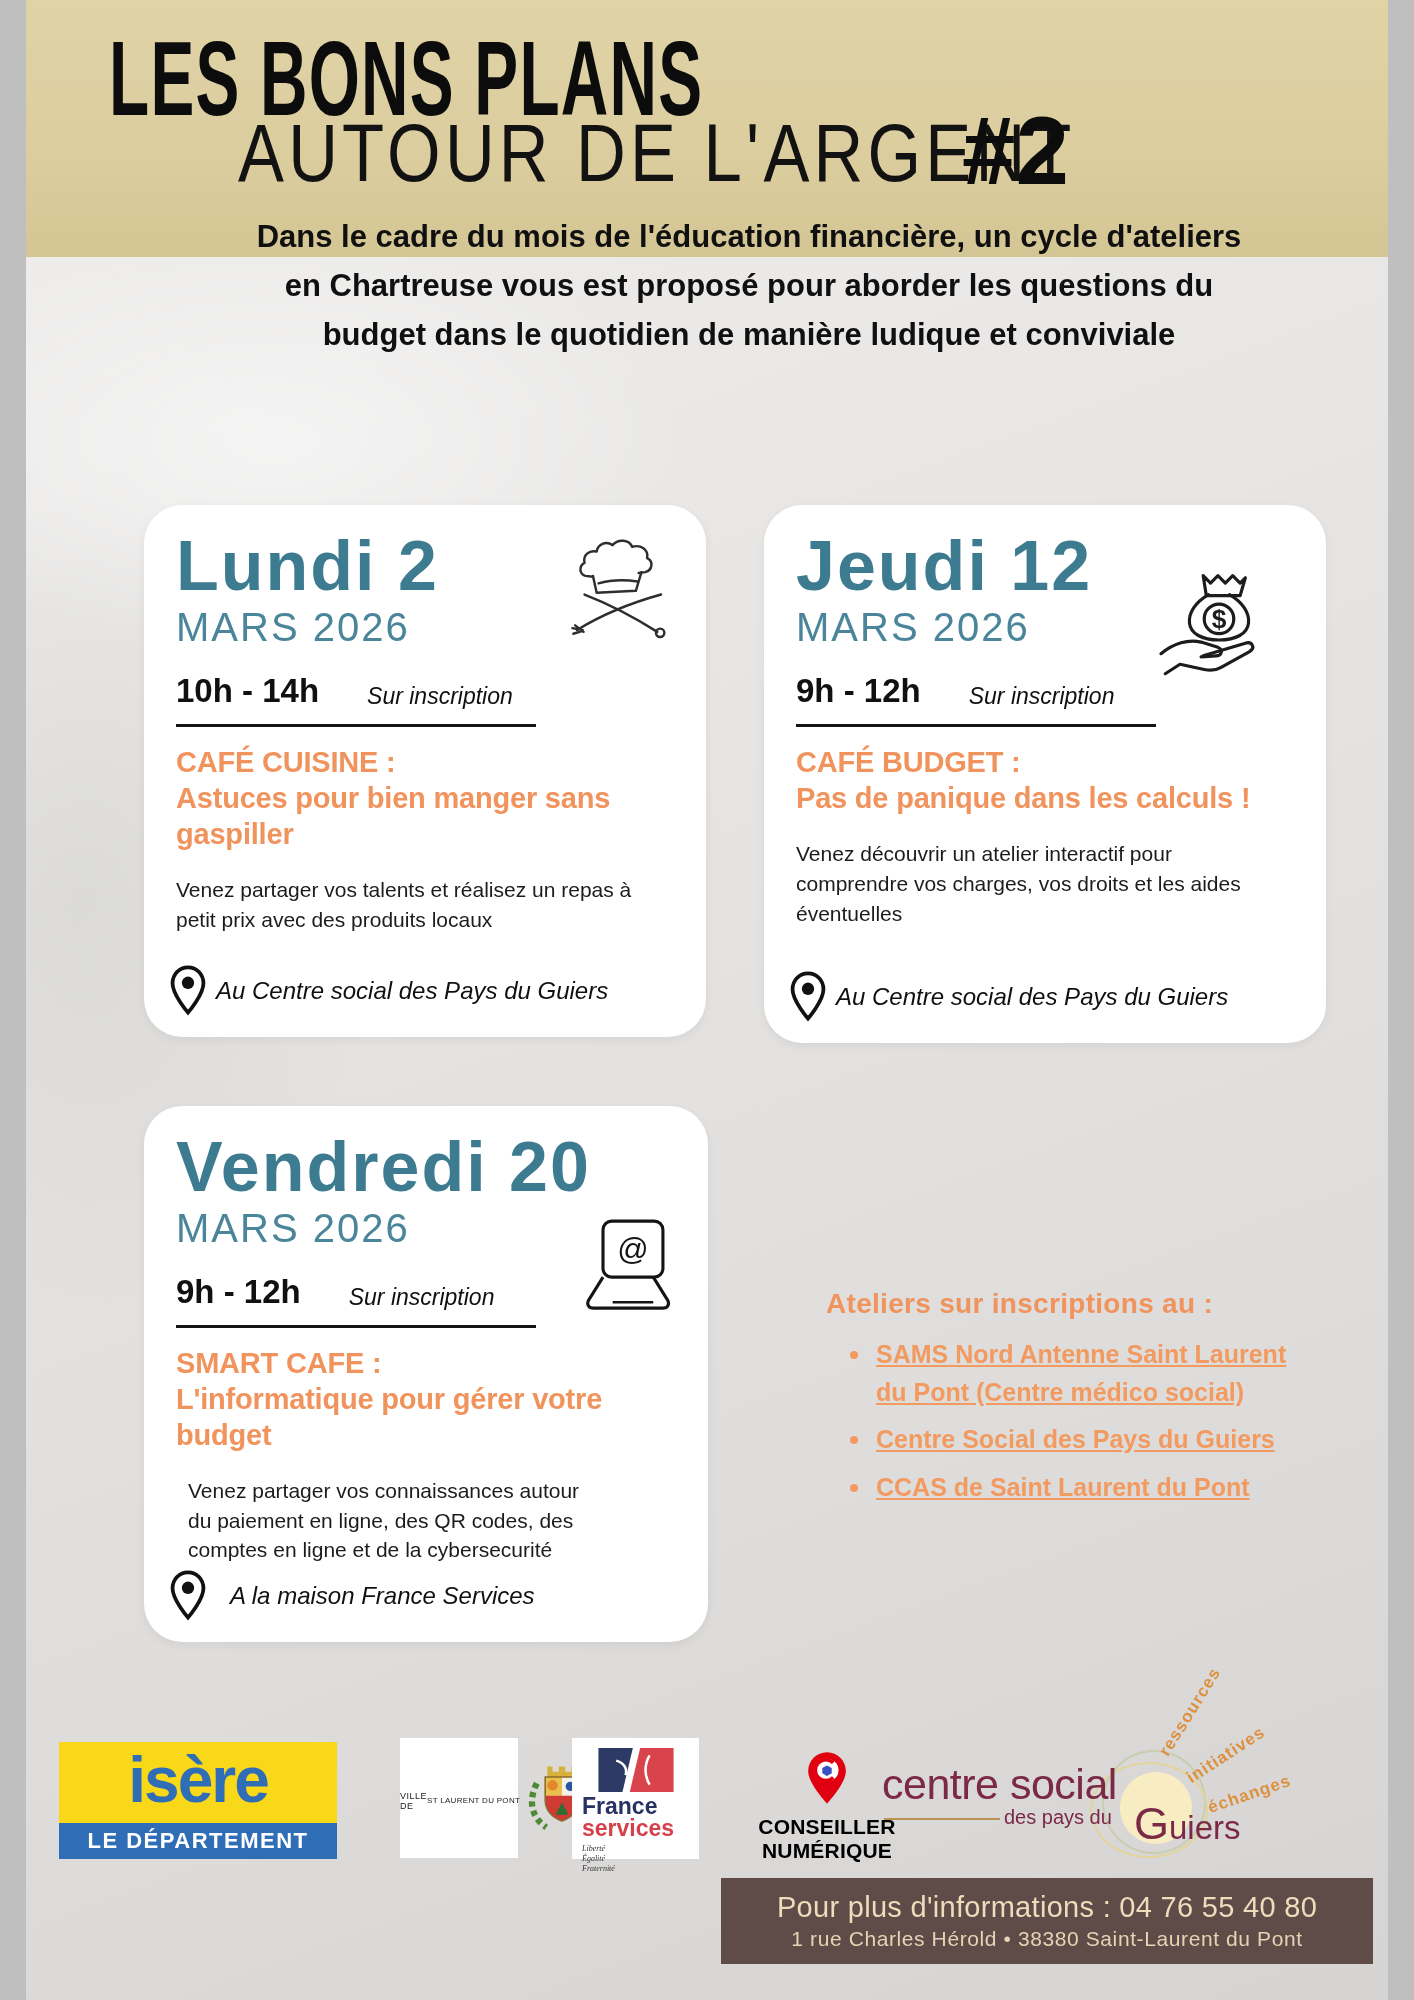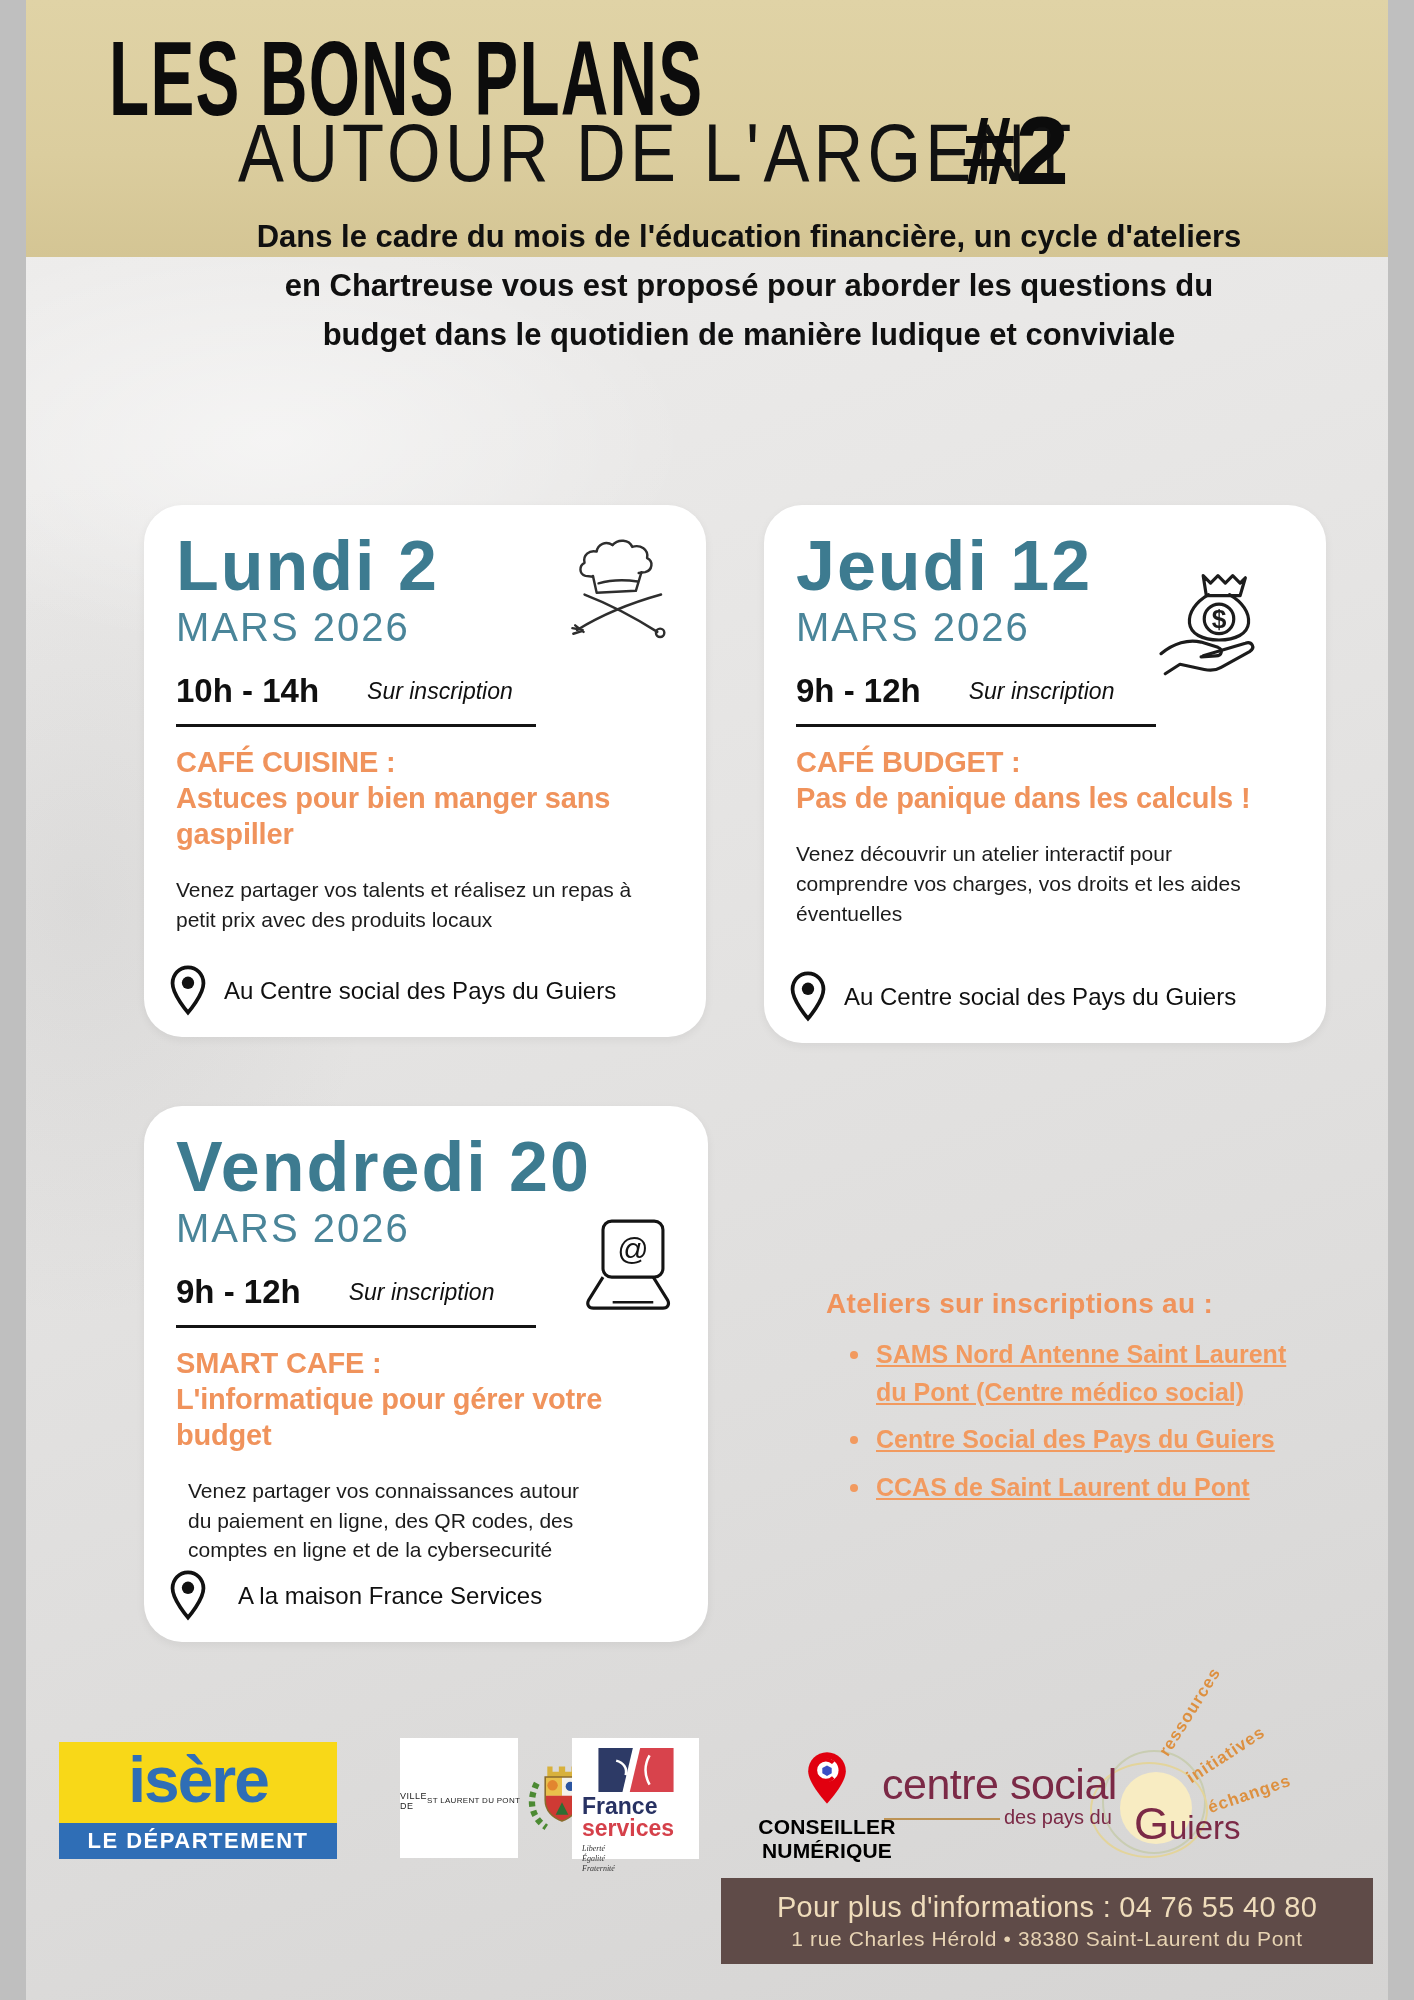--- a/index.html
+++ b/index.html
@@ -30,30 +30,30 @@
   
   .intro { position:absolute; left:0; top:212px; width:1414px; text-align:center;
     font-size:31px; font-weight:800; color:#101010;padding-left:32px; }
   .intro div { line-height:49px; }
 
   
   .card { position:absolute; background:#ffffff; border-radius:38px;
     box-shadow:0 3px 10px rgba(0,0,0,.06); padding:26px 32px; }
   .day { font-size:70px; font-weight:900; color:#3d7b90; letter-spacing:2px; line-height:1.0; }
   .month { font-size:40px; font-weight:400; color:#4a8599; letter-spacing:2px; margin-top:4px; }
-  .time-row { display:flex; align-items:center; gap:48px; margin-top:22px; }
+  .time-row { display:flex; align-items:flex-end; gap:48px; margin-top:22px; }
   .time { font-size:33px; font-weight:800; color:#101010; }
   .note { font-size:23px; font-style:italic; color:#101010; }
   .divider { width:360px; height:3px; background:#141414; margin-top:14px; }
   .card-title { margin-top:18px; font-size:29px; font-weight:800; color:#f0935c;
     line-height:1.24; max-width:470px; letter-spacing:-.2px; }
   .card-title span { display:block; }
   .desc { margin-top:22px; font-size:21px; font-weight:400; color:#1c1c1c; line-height:1.42; }
   .location { position:absolute; left:24px; bottom:20px; display:flex; align-items:center;
-    gap:16px; font-size:24px; color:#101010; }
+    gap:8px; font-size:24px; color:#101010;font-style:italic; }
   .pin { flex:0 0 auto; display:inline-block; width:40px; height:53px; }
   .card-icon { position:absolute; }
   .icon-chef   { top:30px;  right:30px; width:112px; height:106px; }
   .icon-money  { top:58px;  right:36px; width:142px; height:116px; }
   .icon-laptop { top:110px; right:18px; width:116px; height:102px; }
 
   
   .insc { position:absolute; left:800px; top:1288px; width:470px; }
   .insc-heading { font-size:28px; font-weight:800; color:#f0935c; letter-spacing:.3px; }
   .insc-list { list-style:none; margin-top:16px; }

